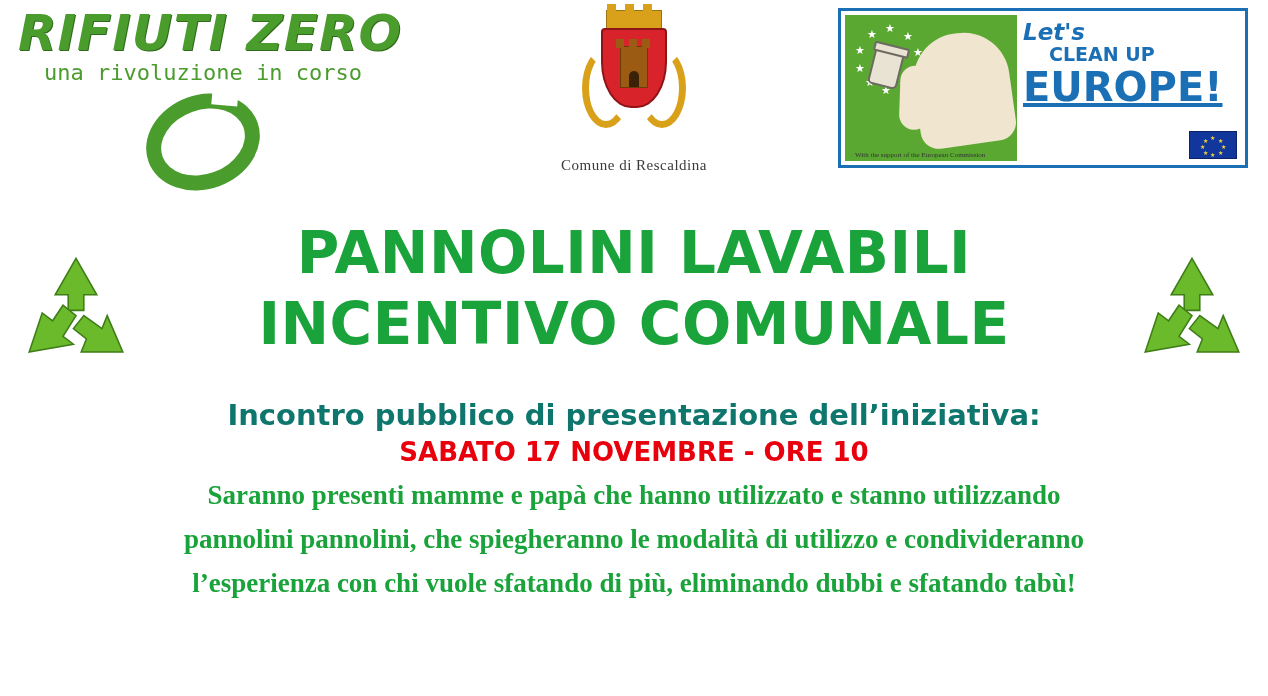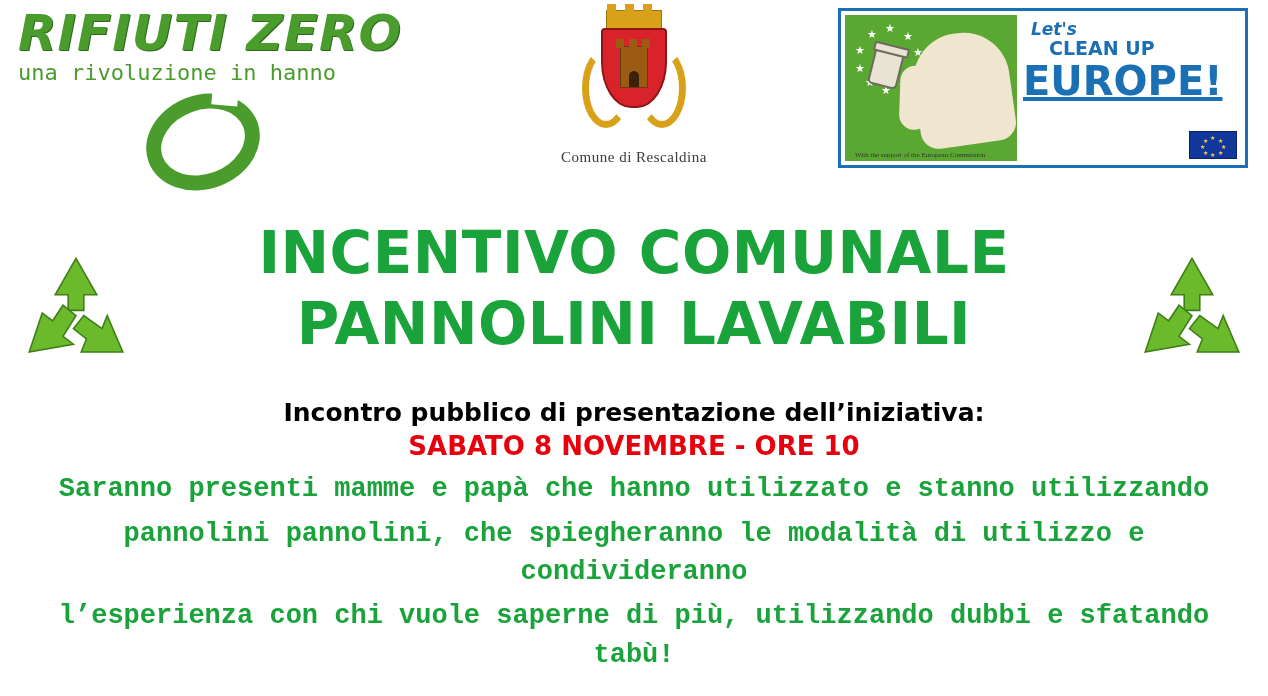--- a/index.html
+++ b/index.html
@@ -21,21 +21,21 @@
     height: 190px;
     width: 100%;
   }
 
   
   .logo-rz {
     position: absolute;
     left: 18px;
     top: 8px;
     width: 370px;
-    text-align: left;
+    text-align: center;
   }
   .rz-title {
     font-family: "DejaVu Sans", sans-serif;
     font-weight: bold;
     font-style: italic;
     font-size: 50px;
     letter-spacing: 1px;
     color: #4a9c2d;
     line-height: 1;
     white-space: nowrap;
@@ -164,21 +164,21 @@
   }
   .laurel-right {
     right: 8px;
     border-left-color: transparent;
     border-top-color: transparent;
   }
   .comune-caption {
     font-family: "Liberation Serif", serif;
     font-size: 15px;
     color: #3a3a3a;
-    margin-top: 14px;
+    margin-top: 22px;
     letter-spacing: 0.5px;
   }
 
   
   .logo-lcue {
     position: absolute;
     right: 20px;
     top: 8px;
     width: 410px;
     height: 160px;
@@ -261,23 +261,23 @@
     position: absolute;
     left: 178px;
     top: 4px;
     right: 2px;
     bottom: 2px;
   }
   .lcue-lets {
     font-family: "DejaVu Sans", sans-serif;
     font-style: italic;
     font-weight: bold;
-    font-size: 17px;
+    font-size: 23px;
     color: #1b6fb5;
-    margin-left: 8px;
+    margin-left: 0;
   }
   .lcue-clean {
     font-family: "DejaVu Sans", sans-serif;
     font-weight: bold;
     font-size: 19px;
     color: #1b6fb5;
     margin-left: 26px;
     line-height: 1.05;
   }
   .lcue-europe {
@@ -339,48 +339,48 @@
 
   
   .body-block {
     margin-top: 36px;
     text-align: center;
     padding: 0 40px;
   }
   .line-green-bold {
     font-family: "DejaVu Sans", sans-serif;
     font-weight: bold;
-    font-size: 25px;
-    color: #000000;
+    font-size: 29px;
+    color: #0f766e;
     line-height: 1.35;
   }
   .line-red {
     font-family: "DejaVu Sans", sans-serif;
     font-weight: bold;
     font-size: 26px;
     color: #e8000d;
     line-height: 1.35;
   }
   .para-green {
-    font-family: Liberation Mono, monospace;
+    font-family: Liberation Serif, serif;
     font-weight: bold;
     font-size: 27px;
     color: #19a33a;
     line-height: 1.42;
     margin-top: 6px;
   }
 </style>
 </head>
 <body>
 
 <div class="header">
 
   <div class="logo-rz">
     <div class="rz-title">RIFIUTI ZERO</div>
-    <div class="rz-sub">una rivoluzione in hanno</div>
+    <div class="rz-sub">una rivoluzione in corso</div>
     <div class="rz-ring"></div>
   </div>
 
   <div class="logo-comune">
     <div class="crest-wrap">
       <div class="crown"></div>
       <div class="laurel-left"></div>
       <div class="laurel-right"></div>
       <div class="shield">
         <div class="tower"></div>
@@ -440,23 +440,23 @@
   <svg viewBox="0 0 100 100" width="140" height="130" aria-hidden="true">
     <g fill="#6aba2c" stroke="#3f7d16" stroke-width="1.2">
       <path d="M50 8 L66 36 L56 36 L56 48 L44 48 L44 36 L34 36 Z"></path>
       <path d="M14 80 L24 50 L32 56 L40 44 L50 52 L40 68 L48 74 Z"></path>
       <path d="M86 80 L54 80 L58 70 L48 62 L56 52 L70 62 L74 52 Z"></path>
     </g>
   </svg>
 </div>
 
 <div class="title-block">
+  <div class="title-line">PANNOLINI LAVABILI</div>
   <div class="title-line">INCENTIVO COMUNALE</div>
-  <div class="title-line">PANNOLINI LAVABILI</div>
 </div>
 
 <div class="body-block">
   <div class="line-green-bold">Incontro pubblico di presentazione dell’iniziativa:</div>
-  <div class="line-red">SABATO 8 NOVEMBRE - ORE 10</div>
+  <div class="line-red">SABATO 17 NOVEMBRE - ORE 10</div>
   <div class="para-green">Saranno presenti mamme e papà che hanno utilizzato e stanno utilizzando</div>
   <div class="para-green">pannolini pannolini, che spiegheranno le modalità di utilizzo e condivideranno</div>
-  <div class="para-green">l’esperienza con chi vuole saperne di più, utilizzando dubbi e sfatando tabù!</div>
+  <div class="para-green">l’esperienza con chi vuole sfatando di più, eliminando dubbi e sfatando tabù!</div>
 </div>
 
 </body></html>

